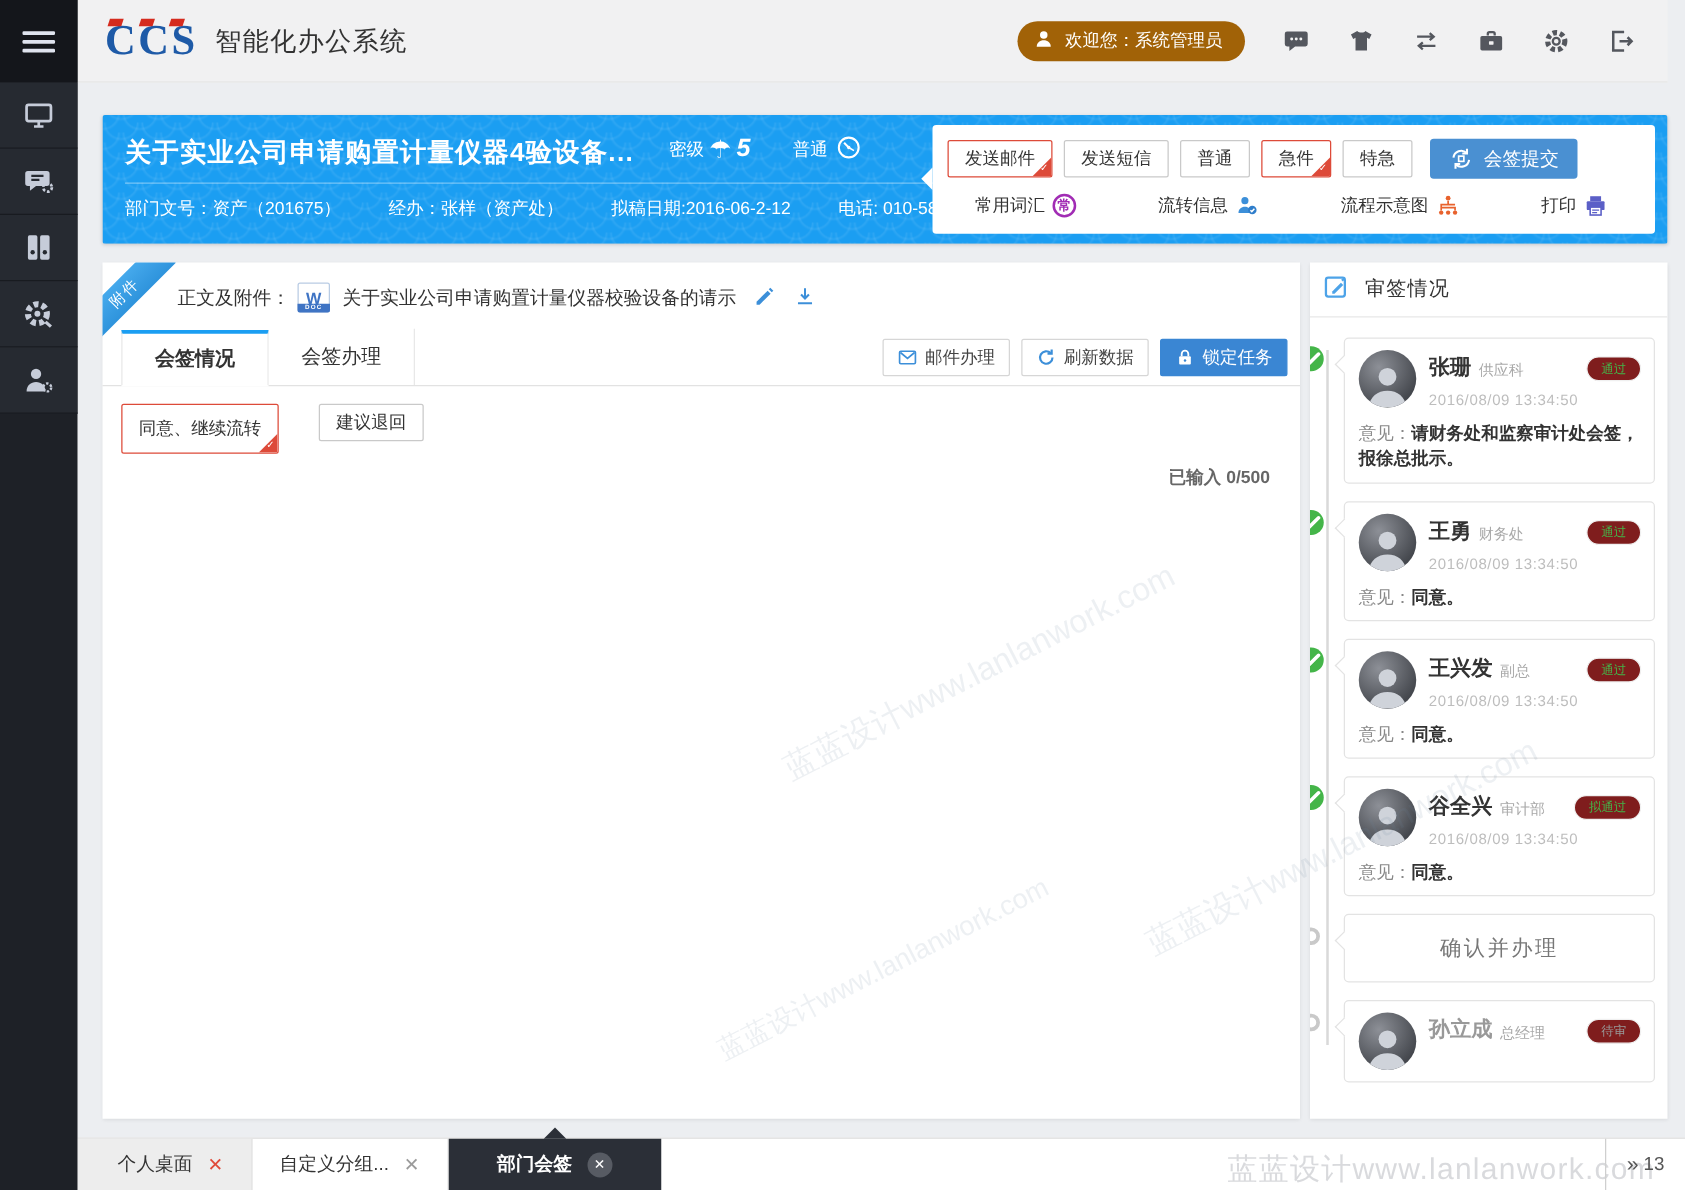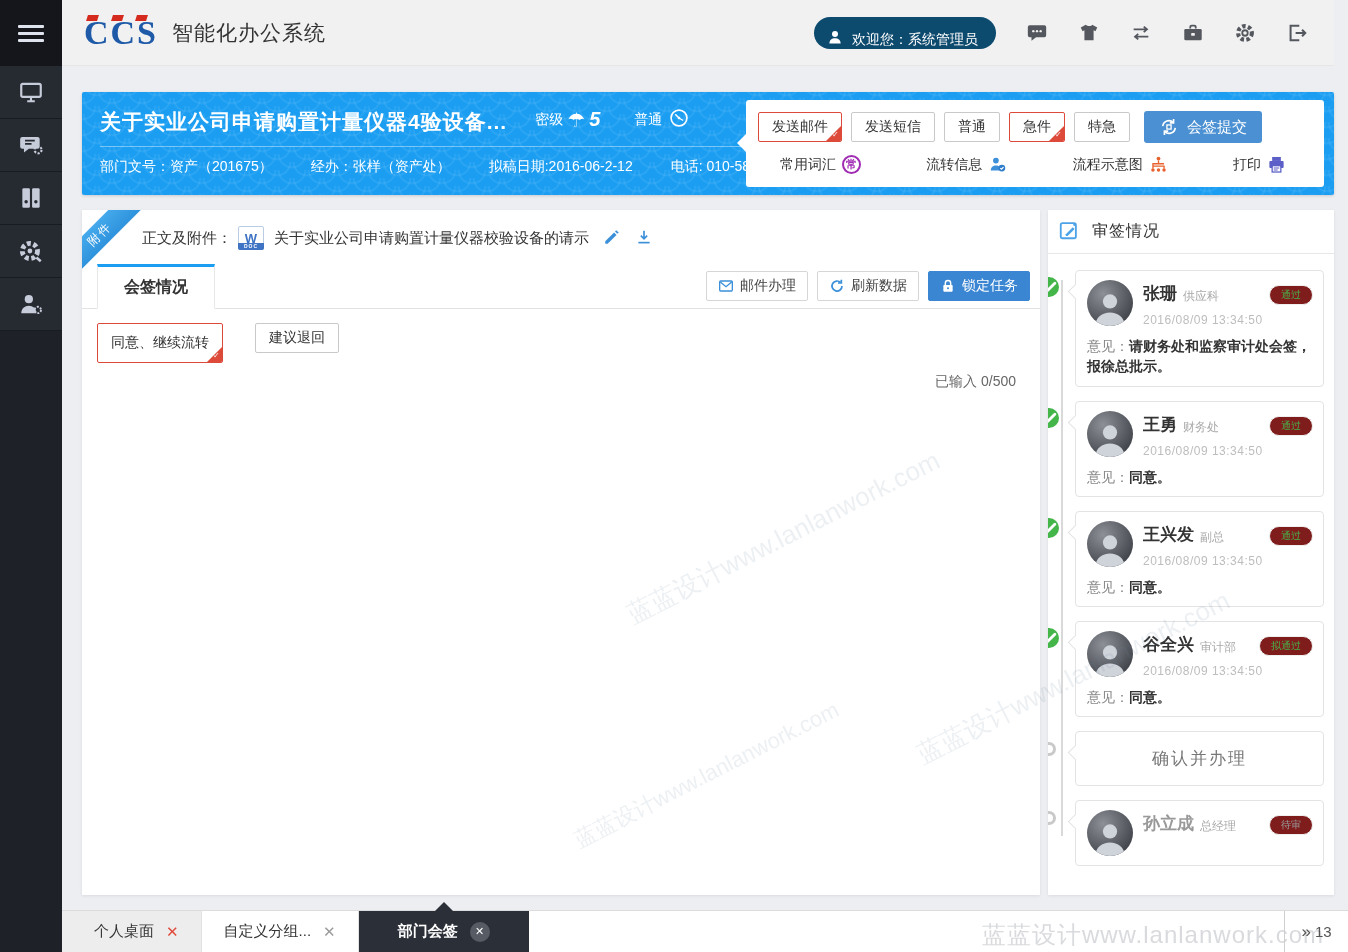--- a/index.html
+++ b/index.html
@@ -13,21 +13,21 @@
   .hamburger .bars i { display:block; height:3px; background:#dfe3ee; margin:4px 0; border-radius:1px; }
   .side-item { height:53px; background:#262a31; border-bottom:1px solid #181b20; display:flex; align-items:center; justify-content:center; cursor:pointer; }
   .side-item svg { width:26px; height:26px; }
 
   
   .header { position:absolute; left:62px; right:14px; top:0; height:66px; background:#f1f1f2; border-bottom:1px solid #e6e6e6; display:flex; align-items:center; z-index:20; }
   .logo { font-family:"Liberation Serif","DejaVu Serif",serif; font-weight:bold; font-size:34px; color:#1e5aa7; letter-spacing:2px; margin-left:22px; position:relative; line-height:1; }
   .logo::before { content:""; position:absolute; top:-1px; left:3px; width:11px; height:6px; background:#d52b1e; transform:skewX(-18deg); box-shadow:25px 0 0 #d52b1e, 49px 0 0 #d52b1e; }
   .app-title { font-size:21px; color:#333; margin-left:14px; letter-spacing:1px; }
   .header-right { margin-left:auto; display:flex; align-items:center; gap:30px; padding-right:26px; }
-  .welcome-pill { background:#0c4a6e; color:#fff; border-radius:17px; height:32px; display:flex; align-items:flex-end; gap:8px; padding:0 18px 0 12px; font-size:14px; cursor:pointer; }
+  .welcome-pill { background:#a16207; color:#fff; border-radius:17px; height:32px; display:flex; align-items:center; gap:8px; padding:0 18px 0 12px; font-size:14px; cursor:pointer; }
   .welcome-pill svg { width:18px; height:18px; }
   .hicon { background:none; border:none; cursor:pointer; display:flex; align-items:center; }
   .hicon svg { width:22px; height:22px; }
 
   
   .banner { position:absolute; left:82px; top:92px; width:1252px; height:103px; border-radius:2px; color:#fff; z-index:10;
     background:
       radial-gradient(circle 15px at 50% 0, rgba(255,255,255,0) 12px, rgba(255,255,255,.09) 13px, rgba(255,255,255,0) 15px) 0 6px/30px 16px repeat,
       radial-gradient(circle 15px at 50% 0, rgba(255,255,255,0) 12px, rgba(255,255,255,.09) 13px, rgba(255,255,255,0) 15px) 15px 14px/30px 16px repeat,
       var(--accent-blue,#1b9ef2);
@@ -73,21 +73,21 @@
   .tab.active { border-top:3px solid var(--accent-blue,#1b9ef2); font-weight:bold; margin-bottom:-1px; border-bottom:1px solid #fff; }
   .tab-toolbar { margin-left:auto; display:flex; align-items:center; gap:9px; padding-bottom:7px; }
   .tb-btn { height:30px; display:flex; align-items:center; gap:6px; background:#fff; border:1px solid #d6d6d6; border-radius:2px; font-size:14px; color:#444; padding:0 11px; cursor:pointer; font-family:inherit; }
   .tb-btn svg { width:16px; height:16px; }
   .tb-btn.primary { background:var(--lock-blue,#3a86d3); border-color:var(--lock-blue,#3a86d3); color:#fff; }
 
   .opinion-row { display:flex; gap:32px; padding:14px 0 0 15px; }
   .comment-box { margin:14px 15px 0 15px; height:493px; border:1px solid #c9c9c9; border-radius:2px; padding:16px 14px; display:flex; align-items:flex-start; gap:10px; cursor:text; }
   .comment-box svg { width:20px; height:20px; flex:none; }
   .comment-placeholder { color:#999; font-size:15px; padding-top:1px; }
-  .char-count { text-align:right; padding:10px 24px 0 0; color:#666; font-size:14px; }
+  .char-count { text-align:right; padding:10px 24px 0 0; color:#666; font-size:14px;font-weight:bold; }
 
   
   .right-panel { position:absolute; left:1048px; top:210px; width:286px; height:685px; background:#fff; box-shadow:0 1px 3px rgba(0,0,0,.08); z-index:5; overflow:hidden; }
   .rp-header { height:44px; border-bottom:1px solid #e8e8e8; display:flex; align-items:center; gap:12px; padding-left:10px; }
   .rp-header svg { width:22px; height:22px; }
   .rp-title { font-size:16px; color:#333; letter-spacing:1px; }
   .timeline { position:relative; margin:16px 10px 0 27px; }
   .timeline::before { content:""; position:absolute; left:-14px; top:10px; bottom:30px; width:2px; background:#d9d9d9; }
   .t-card { position:relative; border:1px solid #e3e3e3; border-radius:4px; background:#fff; margin-bottom:14px; padding:9px 10px 9px 11px; }
   .t-card::before { content:""; position:absolute; left:-6px; top:15px; width:10px; height:10px; background:#fff; border-left:1px solid #e3e3e3; border-bottom:1px solid #e3e3e3; transform:rotate(45deg); }
@@ -368,20 +368,21 @@
               <path d="M12 3.5V14M7.8 10.2 12 14.4l4.2-4.2" fill="none" stroke="#3c8fd9" stroke-width="2.2"></path>
               <path d="M4.5 19.5h15" stroke="#3c8fd9" stroke-width="2.2"></path>
             </svg>
           </span></button>
     </span>
   </div>
 
   <div class="tab-row">
     <span id="main-tabs" style="display:flex;align-items:flex-end;height:45px;">
         <span class="tab first active">会签情况</span>
+        <span class="tab">会签办理</span>
       </span>
     <span class="tab-toolbar" id="tab-toolbar">
         <button class="tb-btn">
           <span style="display: inline-flex; width: 16px; height: 16px;">
             <svg viewBox="0 0 24 24" xmlns="http://www.w3.org/2000/svg">
               <rect x="2.5" y="4.5" width="19" height="15" rx="1.5" fill="none" stroke="#3c8fd9" stroke-width="2"></rect>
               <path d="m3.5 6 8.5 7 8.5-7" fill="none" stroke="#3c8fd9" stroke-width="2"></path>
             </svg>
           </span>
           <span>邮件办理</span>

